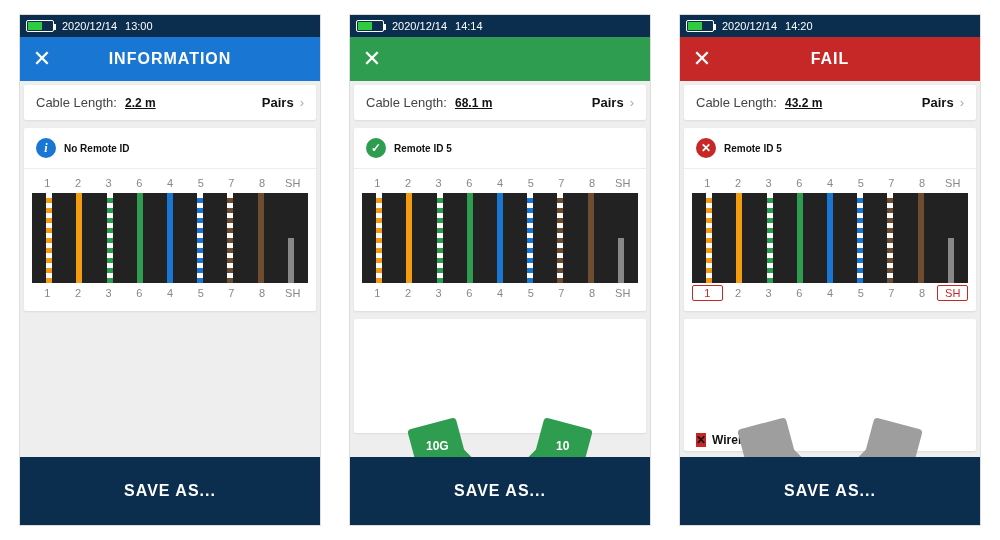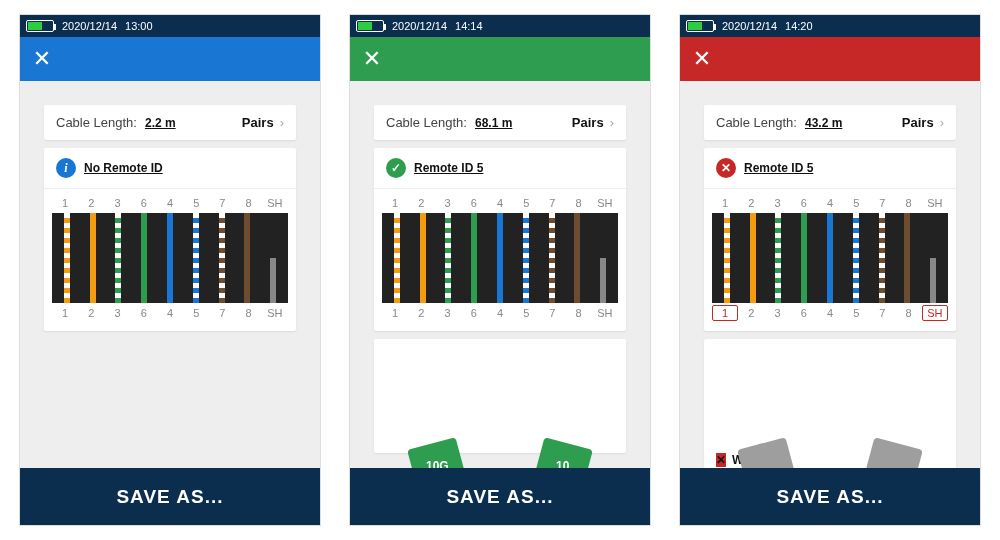--- a/index.html
+++ b/index.html
@@ -67,21 +67,21 @@
     flex: 1;
     text-align: center;
     font-weight: 700;
     letter-spacing: 1px;
     font-size: 16px;
     margin-left: -44px;
   }
   .content {
     flex: 1;
     background: #eee;
-    padding: 24px;
+    padding: 4px;
     display: flex;
     flex-direction: column;
     gap: 8px;
     overflow: hidden;
   }
   .card {
     background: #fff;
     border-radius: 2px;
     box-shadow: 0 1px 2px rgba(0,0,0,0.08);
   }
@@ -104,21 +104,21 @@
     gap: 8px;
   }
   .remote-row .ic {
     width: 20px; height: 20px; border-radius: 50%;
     display: flex; align-items: center; justify-content: center;
     color: #fff; font-size: 12px; font-weight: 700;
   }
   .ic.info-i { background: #1976d2; font-family: serif; font-style: italic; }
   .ic.ok { background: #2e9d4f; }
   .ic.bad { background: #c62828; }
-  .remote-label { font-weight: 700; font-size: 12px; color: #111; text-decoration: underline; }
+  .remote-label { font-weight: 700; font-size: 10px; color: #111; }
   .wiremap {
     padding: 4px 8px 8px 8px;
   }
   .numrow {
     display: flex;
     font-size: 11px;
     color: #888;
     margin: 2px 0;
   }
   .numrow span {
@@ -183,44 +183,45 @@
     align-self: flex-start;
     display: flex;
     align-items: center;
     gap: 6px;
     margin-top: 4px;
     font-size: 12px;
     font-weight: 700;
     color: #111;
   }
   .savebar {
-    height: 57px;
+    height: 68px;
     background: #0b2e4f;
     color: #fff;
     display: flex;
     align-items: center;
     justify-content: center;
     font-weight: 700;
     letter-spacing: 1px;
-    font-size: 19px;
+    font-size: 16px;
   }
 </style>
 </head>
 <body>
 
 <div class="phone">
     <div class="statusbar">
       <div class="battery">
         <div class="battery-fill" style="width:14px"></div>
       </div>
       <span class="status-text">2020/12/14</span>
       <span class="status-text">13:00</span>
     </div>
     <div class="result-bar info">
       <div class="close-x">✕</div>
+      <div class="result-title">INFORMATION</div>
     </div>
     <div class="content">
       <div class="card">
         <div class="lenrow">
           <span>Cable Length:</span>
           <span class="val"> 2.2 m</span>
           <span class="spacer"></span>
           <span class="pairs">Pairs</span>
           <span class="chevron">›</span>
         </div>
@@ -403,20 +404,21 @@
 <div class="phone">
     <div class="statusbar">
       <div class="battery">
         <div class="battery-fill" style="width:14px"></div>
       </div>
       <span class="status-text">2020/12/14</span>
       <span class="status-text">14:20</span>
     </div>
     <div class="result-bar fail">
       <div class="close-x">✕</div>
+      <div class="result-title">FAIL</div>
     </div>
     <div class="content">
       <div class="card">
         <div class="lenrow">
           <span>Cable Length:</span>
           <span class="val"> 43.2 m</span>
           <span class="spacer"></span>
           <span class="pairs">Pairs</span>
           <span class="chevron">›</span>
         </div>

